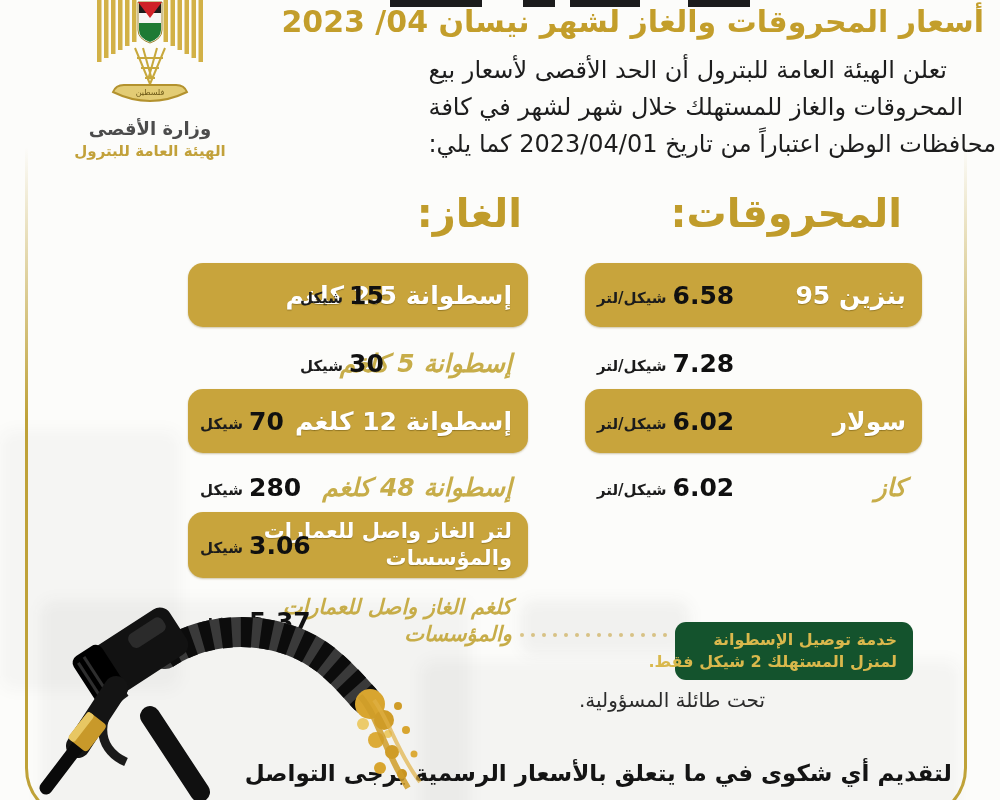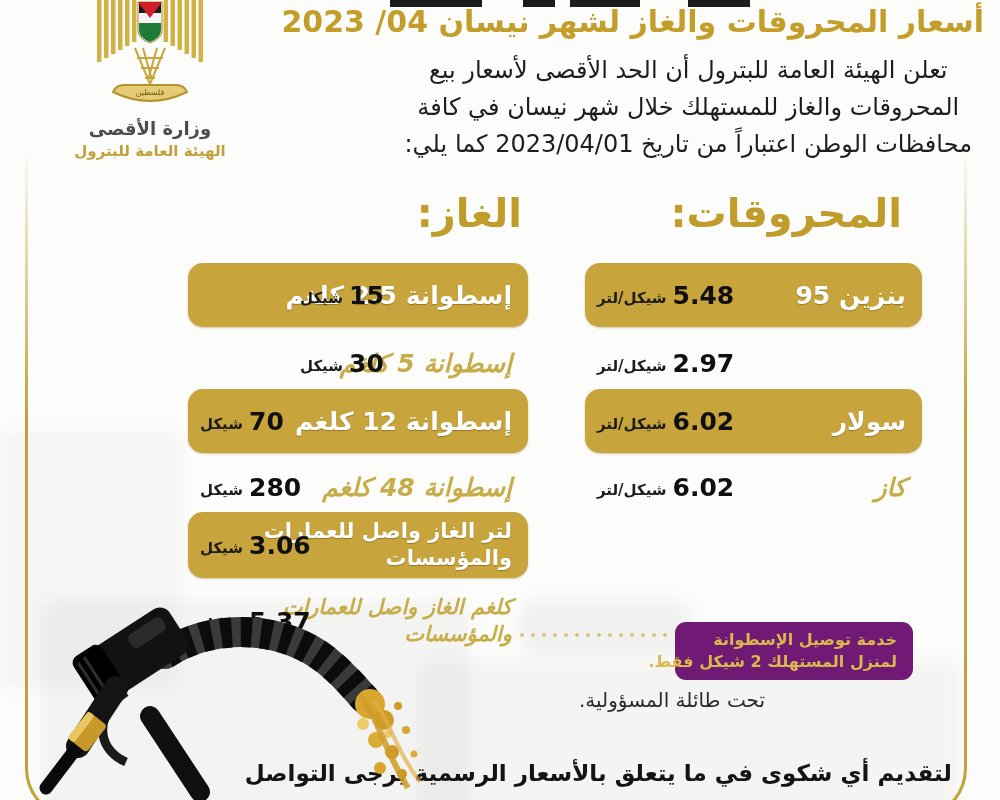--- a/index.html
+++ b/index.html
@@ -29,21 +29,21 @@
   .remnant { position:absolute; top:0; height:7px; background:#1c1c1c; }
 
   
   #logo { position:absolute; left:70px; top:0; width:160px; text-align:center; }
   #logo .ministry  { margin-top:4px; font-size:18px; font-weight:bold; color:#4c4c4c; }
   #logo .authority { margin-top:3px; font-size:15px; font-weight:bold; color:#c2a13a; }
 
   
   #title { position:absolute; top:4px; right:16px; font-size:30px; font-weight:bold;
     color:#c39e2b; white-space:nowrap; }
-  #intro { position:absolute; top:52px; right:28px; text-align:center; color:#1d1d1d;
+  #intro { position:absolute; top:52px; right:4px; text-align:left; color:#1d1d1d;
     font-size:24px; line-height:37px; font-weight:500; }
   #intro div { white-space:nowrap; }
 
   
   .col-heading { position:absolute; top:190px; font-size:40px; font-weight:bold; color:#c09c2b; }
   #fuels-heading { right:98px; }
   #gas-heading   { right:478px; }
 
   
   .price-row { position:absolute; }
@@ -57,21 +57,21 @@
   .pill .row-label { color:#ffffff; text-shadow:0 1px 1px rgba(90,70,10,.45); }
   .plain .row-label { color:#c7ad49;font-style:italic; }
   .row-value { position:absolute; left:12px; top:50%; transform:translateY(-50%);
     display:flex; direction:rtl; align-items:center; gap:6px; }
   .row-value.inset { left:112px; }
   .row-value .num  { font-size:25px; font-weight:bold; color:#101010; }
   .row-value .unit { font-size:15px; font-weight:bold; color:#1c1c1c; padding-top:5px; white-space:nowrap; }
 
   
   #delivery-badge { position:absolute; left:675px; top:622px; width:238px; height:58px;
-    background:#701a75; border-radius:11px; padding:7px 16px 0 8px; text-align:right; }
+    background:#14532d; border-radius:11px; padding:7px 16px 0 8px; text-align:right; }
   #delivery-badge div { font-size:16px; font-weight:bold; color:#d9b84c; line-height:22px; white-space:nowrap; }
 
   
   #note { position:absolute; right:48px; top:686px; width:560px; color:#2b2b2b; font-size:20px; line-height:29px; }
   #note .n1 { text-align:right; white-space:nowrap; }
   #note .n2 { text-align:center; }
   #footer-line { position:absolute; right:48px; top:760px; font-size:23px; font-weight:bold;
     color:#141414; white-space:nowrap; }
 
   svg text { font-family:"DejaVu Sans", sans-serif; }
@@ -153,37 +153,37 @@
         <text x="75" y="95" font-size="8" fill="#6b5716" text-anchor="middle">فلسطين</text>
       </svg>
     </span>
     <div class="ministry">وزارة الأقصى</div>
     <div class="authority">الهيئة العامة للبترول</div>
   </div>
 
   <div id="title">أسعار المحروقات والغاز لشهر نيسان 04/ 2023</div>
   <div id="intro">
     <div>تعلن الهيئة العامة للبترول أن الحد الأقصى لأسعار بيع</div>
-    <div>المحروقات والغاز للمستهلك خلال شهر نيسان في كافة</div>
+    <div>المحروقات والغاز للمستهلك خلال شهر لشهر في كافة</div>
     <div>محافظات الوطن اعتباراً من تاريخ 2023/04/01 كما يلي:</div>
   </div>
 
   <div id="gas-heading" class="col-heading">الغاز:</div>
   <div id="fuels-heading" class="col-heading">المحروقات:</div>
 
   <div class="price-row fuel-col pill" style="top:263px;height:64px;">
     <span class="row-label">بنزين 95</span>
     <span class="row-value">
-      <span class="num">5.48</span>
+      <span class="num">6.58</span>
       <span class="unit">شيكل/لتر</span>
     </span>
   </div>
   <div class="price-row fuel-col plain" style="top:344px;height:38px;">
     <span class="row-value">
-      <span class="num">2.97</span>
+      <span class="num">7.28</span>
       <span class="unit">شيكل/لتر</span>
     </span>
   </div>
   <div class="price-row fuel-col pill" style="top:389px;height:64px;">
     <span class="row-label">سولار</span>
     <span class="row-value">
       <span class="num">6.02</span>
       <span class="unit">شيكل/لتر</span>
     </span>
   </div>

